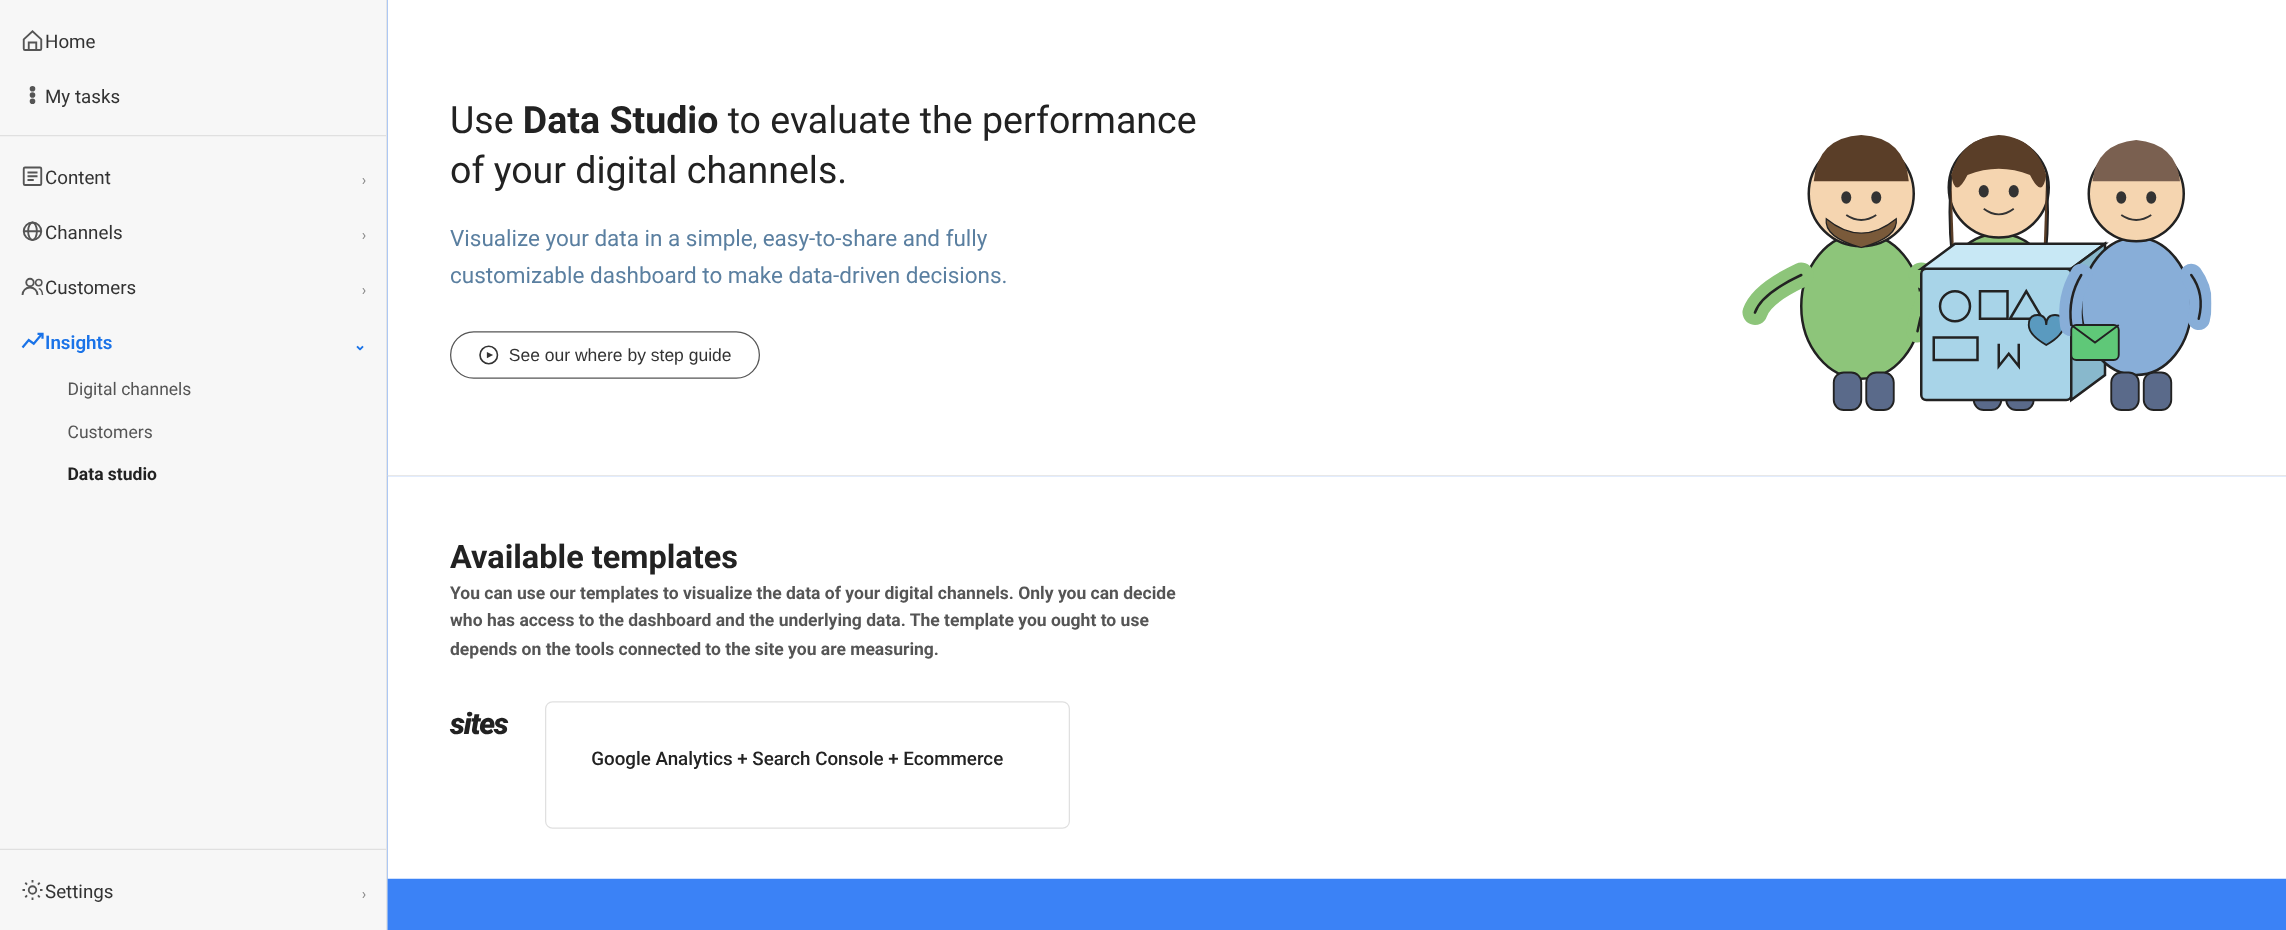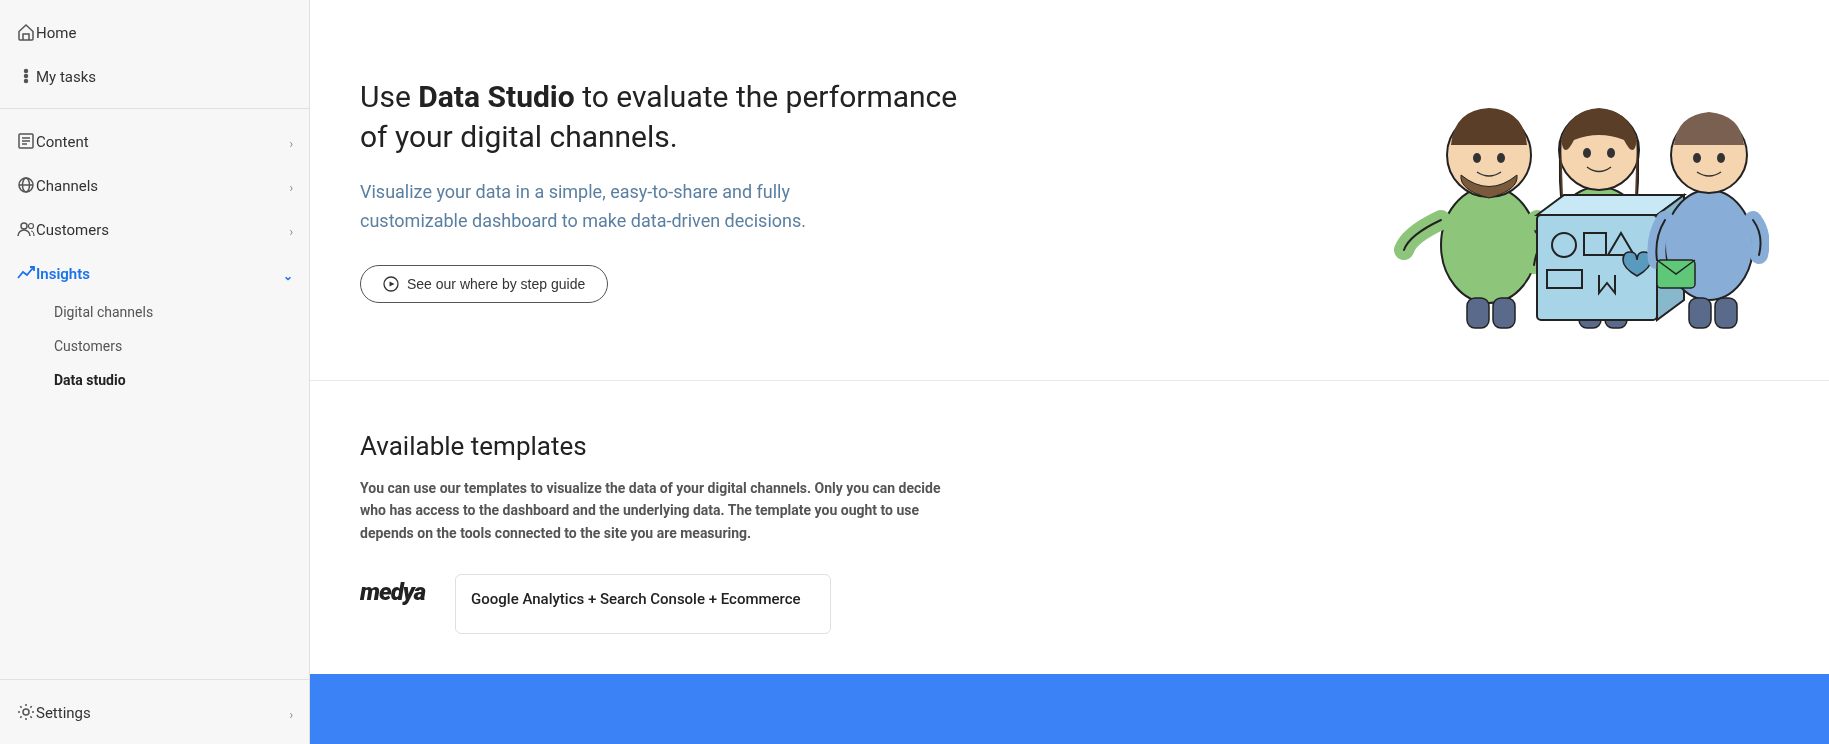--- a/index.html
+++ b/index.html
@@ -99,41 +99,41 @@
     .illustration-svg { width: 100%; height: 100%; }
 
     
     .templates-section {
       padding: 50px 50px 40px 50px;
       background: #fff;
     }
     .templates-title {
       font-size: 26px;
       color: #222;
-      font-weight: 400;
-      margin-bottom: 16px;
+      font-weight: 700;
+      margin-bottom: 3px;
     }
     .templates-desc {
       font-size: 14px;
       color: #555;
       line-height: 1.6;
       max-width: 600px;
       margin-bottom: 30px;
       font-weight: bold;
     }
     .templates-grid {
       display: flex;
       gap: 30px;
       flex-wrap: wrap;
     }
     .template-card {
       border: 1px solid #e0e0e0;
       border-radius: 6px;
-      padding: 15px;
-      width: 376px;
+      padding: 36px;
+      width: 420px;
       background: #fff;
     }
     .template-card-title {
       font-size: 15px;
       color: #222;
       font-weight: 500;
       margin-bottom: 10px;
     }
     .template-card-desc {
       font-size: 13px;
@@ -375,21 +375,21 @@
   </section>
 
   <section class="templates-section">
     <h2 class="templates-title">Available templates</h2>
     <p class="templates-desc">You can use our templates to visualize the data of your digital channels. Only you can decide who has access to the dashboard and the underlying data. The template you ought to use depends on the tools connected to the site you are measuring.</p>
 
     <div class="templates-grid">
 
       <div style="display:flex;align-items:flex-start;gap:10px;margin-top:4px;">
         <div class="template-logo">
-          <span style="font-style:italic;font-weight:900;font-size:24px;letter-spacing:-1px;color:#222;">medya</span>
+          <span style="font-style:italic;font-weight:900;font-size:24px;letter-spacing:-1px;color:#222;">sites</span>
         </div>
       </div>
 
       <div class="template-card">
         <div class="template-card-title">Google Analytics + Search Console + Ecommerce</div>
       </div>
     </div>
   </section>
 </main>
 

